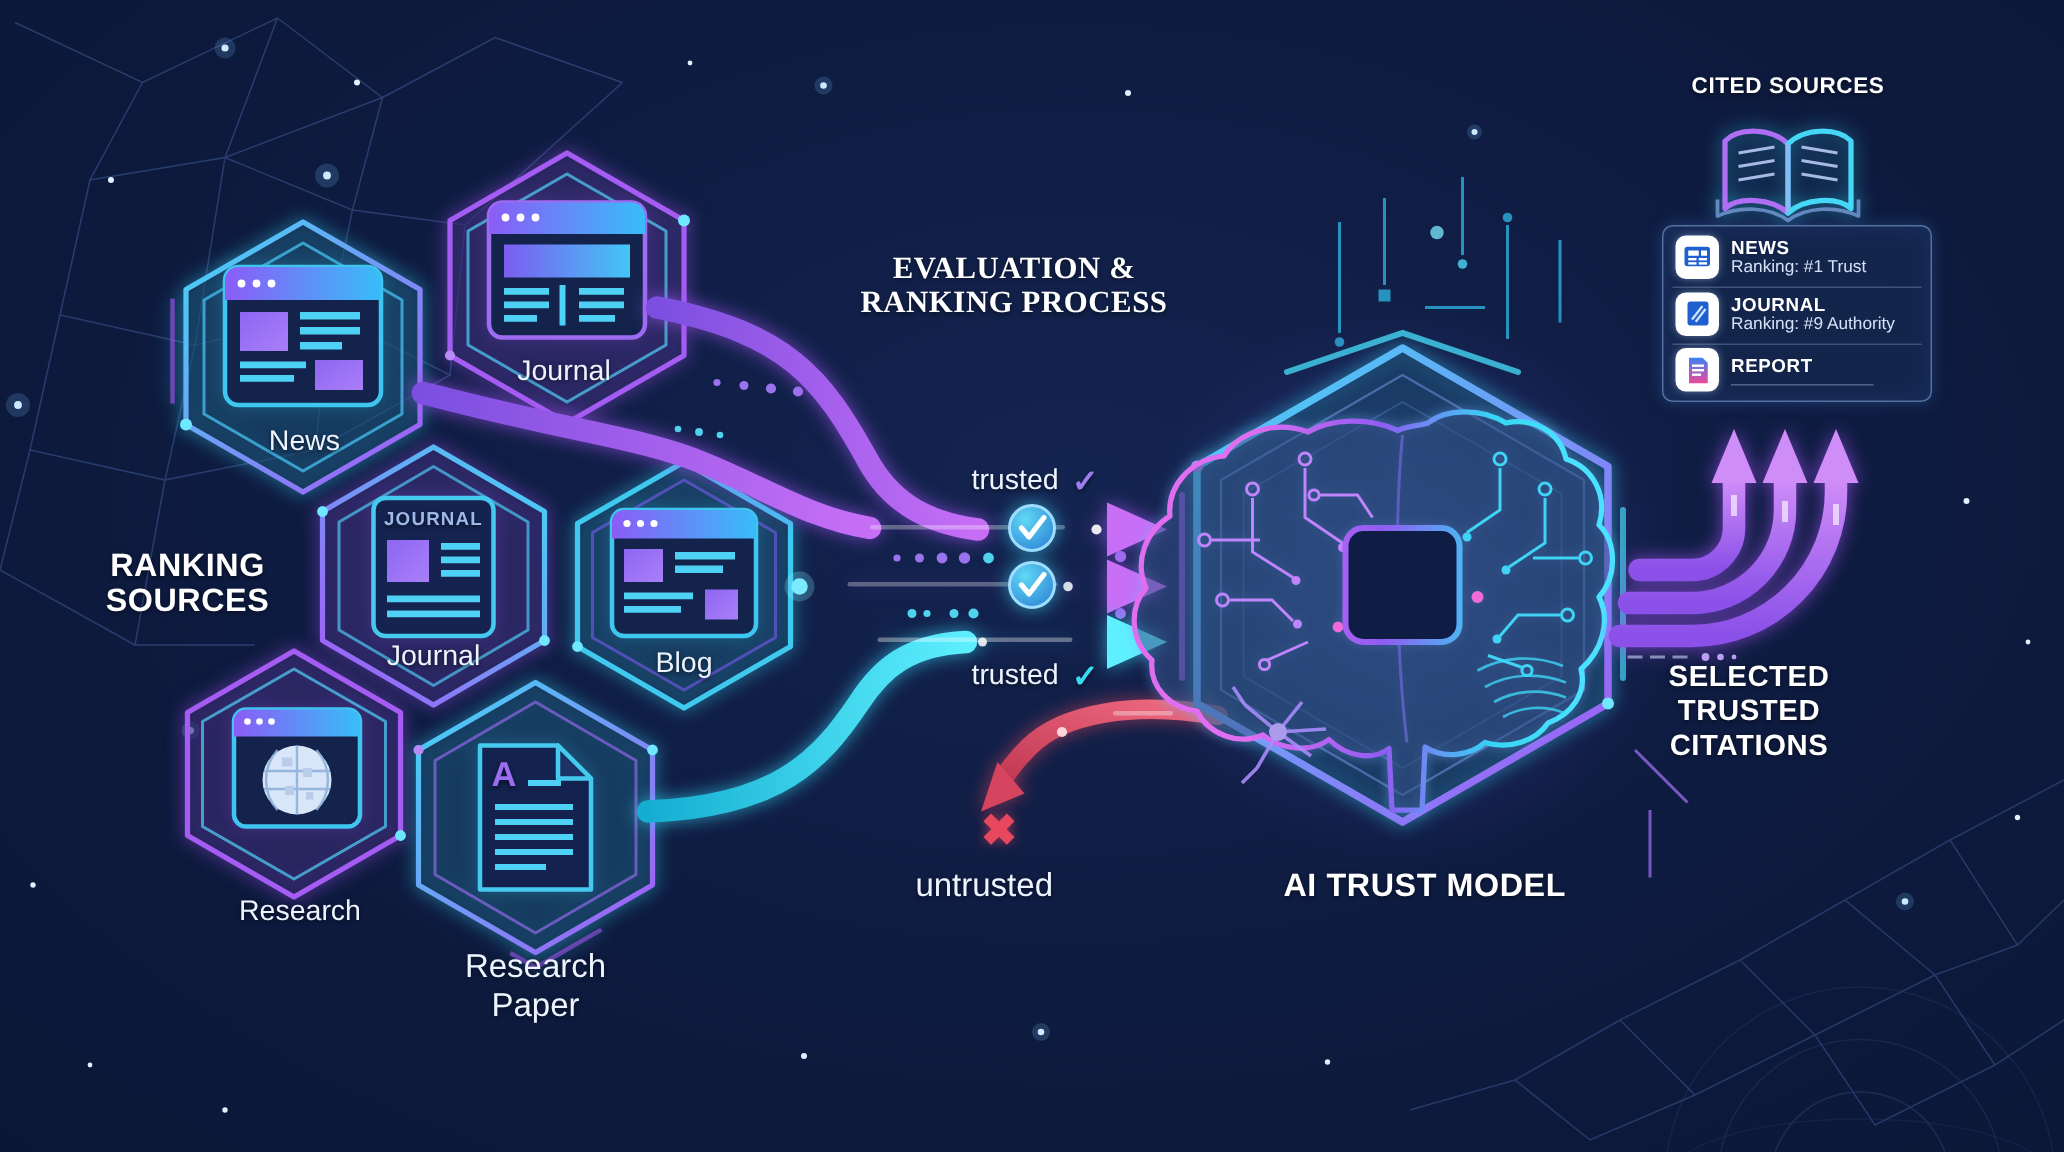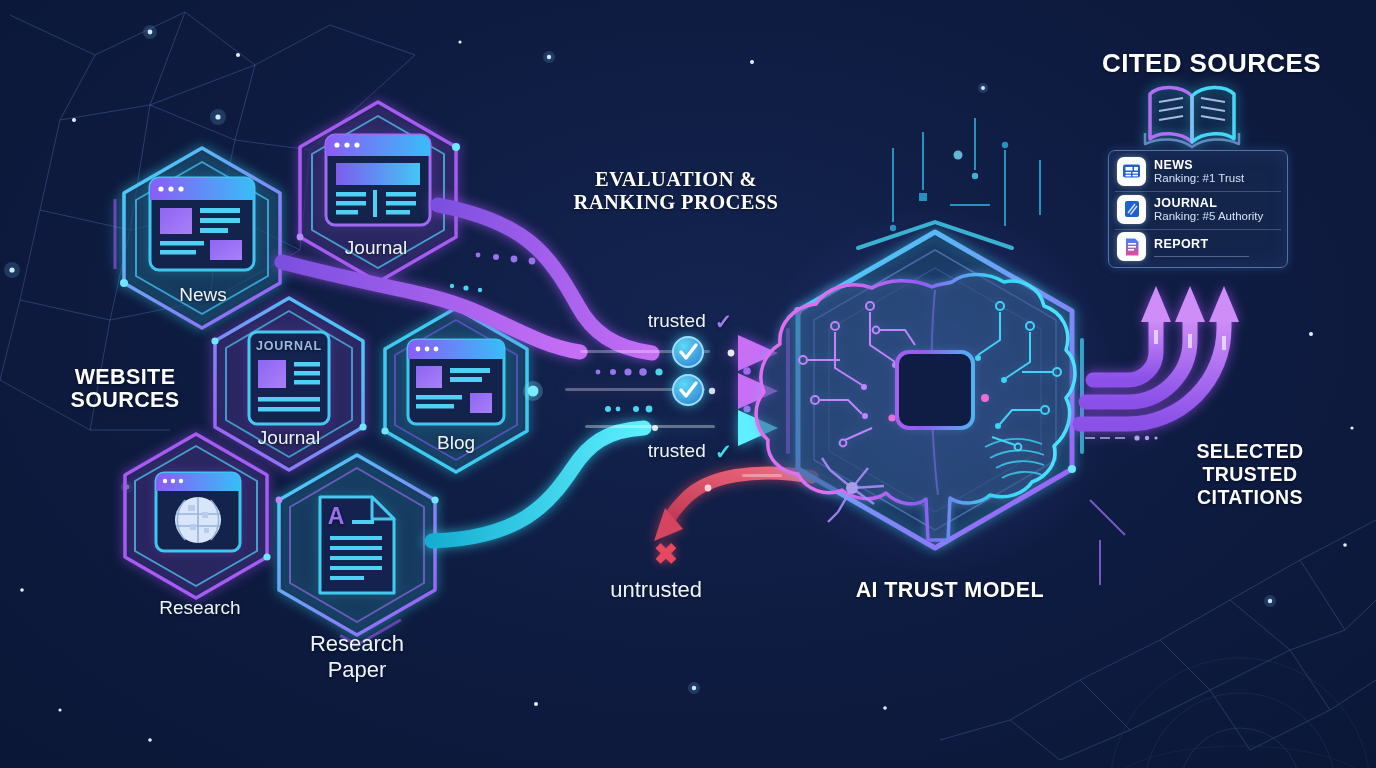--- a/index.html
+++ b/index.html
@@ -447,21 +447,21 @@
     <path d="M1192 96 C1203 85 1225 85 1234 94 V139 C1225 131 1203 132 1192 142 Z" stroke="#46d7f7" stroke-width="3.5"></path>
     <path d="M1192 96 V142" stroke="#8fb8f0" stroke-width="2.5"></path>
     <path d="M1145 133 V144 C1160 137 1180 138 1192 147 C1204 138 1224 137 1239 144 V133" stroke="#7a9bd8" stroke-width="2.5" opacity=".8"></path>
     <g stroke="#b8c9f5" stroke-width="2" opacity=".9">
       <path d="M1159 102 L1183 98 M1159 111 L1183 107 M1159 120 L1183 116"></path>
       <path d="M1201 98 L1225 102 M1201 107 L1225 111 M1201 116 L1225 120"></path>
     </g>
   </g>
 </svg>
 
-<div class="lbl h" style="left:60px;top:366px;width:130px;font-size:21.5px;line-height:1.08;">WEBSITE SOURCES</div>
+<div class="lbl h" style="left:60px;top:366px;width:130px;font-size:21.5px;line-height:1.08;">RANKING SOURCES</div>
 
 <div class="lbl h" style="left:556px;top:168px;width:240px;font-size:20.5px;line-height:1.12;font-family:Liberation Serif, serif;">EVALUATION &amp; RANKING PROCESS</div>
 
 <div class="lbl" style="left:153px;top:284px;width:100px;font-size:19px;">News</div>
 <div class="lbl" style="left:326px;top:237px;width:100px;font-size:19px;">Journal</div>
 <div class="lbl" style="left:239px;top:427px;width:100px;font-size:19px;">Journal</div>
 <div class="lbl" style="left:249px;top:339px;width:80px;font-size:12.5px;font-weight:bold;color:#9fb9e6;letter-spacing:.8px;">JOURNAL</div>
 <div class="lbl" style="left:406px;top:432px;width:100px;font-size:19px;text-align:center;">Blog</div>
 <div class="lbl" style="left:140px;top:597px;width:120px;font-size:19px;">Research</div>
 <div class="lbl" style="left:307px;top:631px;width:100px;font-size:22px;line-height:1.2;">Research Paper</div>
@@ -473,21 +473,21 @@
 </div>
 <div class="lbl" style="left:610px;top:440px;width:160px;font-size:19px;display:flex;justify-content:center;gap:9px;">
   <span>trusted</span>
   <span style="color:#3ad9f2;font-weight:bold;font-size:21px;">✓</span>
 </div>
 <div class="lbl" style="left:636px;top:538px;width:60px;font-size:29px;font-weight:bold;color:#e8485f;text-shadow:0 0 8px rgba(232,72,95,.6);">✖</div>
 <div class="lbl" style="left:562px;top:577px;width:140px;font-size:22px;text-align:right;">untrusted</div>
 
 <div class="lbl h" style="left:824px;top:578px;width:220px;font-size:21.5px;white-space:nowrap;text-align:right;">AI TRUST MODEL</div>
 
-<div class="lbl h" style="left:1102px;top:49px;width:180px;font-size:26px;white-space:nowrap;">CITED SOURCES</div>
+<div class="lbl h" style="left:1102px;top:49px;width:180px;font-size:15px;white-space:nowrap;">CITED SOURCES</div>
 
 <div class="panel">
   <div class="prow divided">
     <div class="tile">
       <svg width="20" height="20" viewBox="0 0 20 20">
         <rect x="1" y="3.5" width="17" height="13" rx="2" fill="#1f5fd0"></rect>
         <rect x="3.5" y="6" width="7" height="3.5" fill="#fff"></rect>
         <rect x="12" y="6" width="4" height="3.5" fill="#fff"></rect>
         <rect x="3.5" y="11" width="5.5" height="1.6" fill="#fff"></rect>
         <rect x="10.5" y="11" width="5.5" height="1.6" fill="#fff"></rect>
@@ -502,21 +502,21 @@
   </div>
   <div class="prow divided">
     <div class="tile">
       <svg width="20" height="20" viewBox="0 0 20 20">
         <rect x="3" y="2" width="14" height="16" rx="2" fill="#1f5fd0"></rect>
         <path d="M6 14 L13 5 M8.5 15.5 L15 7" stroke="#cfe4ff" stroke-width="1.5"></path>
       </svg>
     </div>
     <div class="ptxt">
       <div class="pname">JOURNAL</div>
-      <div class="prank">Ranking: #5 Authority</div>
+      <div class="prank">Ranking: #9 Authority</div>
     </div>
   </div>
   <div class="prow">
     <div class="tile">
       <svg width="20" height="20" viewBox="0 0 20 20">
         <path d="M4 1.5 h9 l3.5 3.5 v13.5 h-12.5 z" fill="url(#gReport2)"></path>
         <defs>
               <linearGradient id="gReport2" x1="0" y1="0" x2="0" y2="1">
           <stop offset="0" stop-color="#3b82f6"></stop>
                 <stop offset="1" stop-color="#ec4899"></stop>
@@ -527,15 +527,15 @@
         <rect x="6" y="12" width="6" height="1.6" fill="#fff"></rect>
       </svg>
     </div>
     <div class="ptxt">
       <div class="pname">REPORT</div>
       <div class="pline"></div>
     </div>
   </div>
 </div>
 
-<div class="lbl h" style="left:1180px;top:440px;width:140px;font-size:19.5px;line-height:1.18;">SELECTED TRUSTED CITATIONS</div>
+<div class="lbl h" style="left:1096px;top:440px;width:140px;font-size:19.5px;line-height:1.18;">SELECTED TRUSTED CITATIONS</div>
 
 </div>
 
 </body></html>

